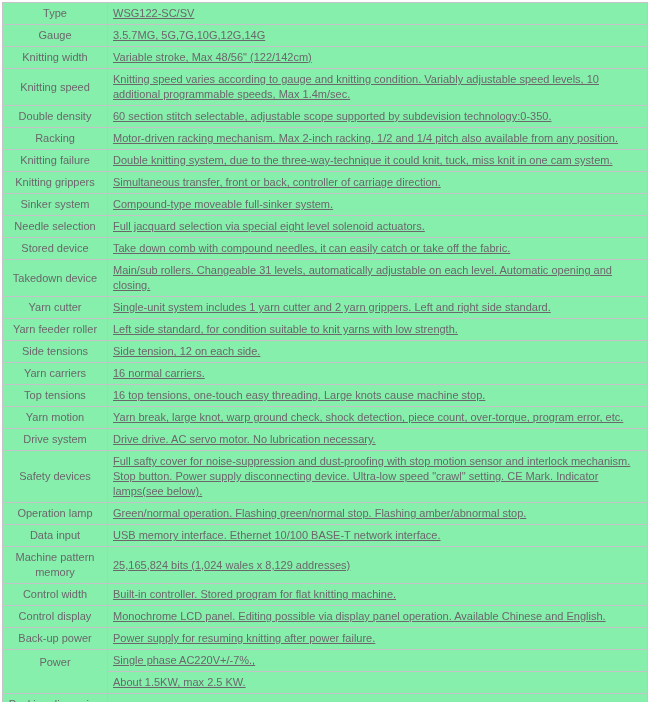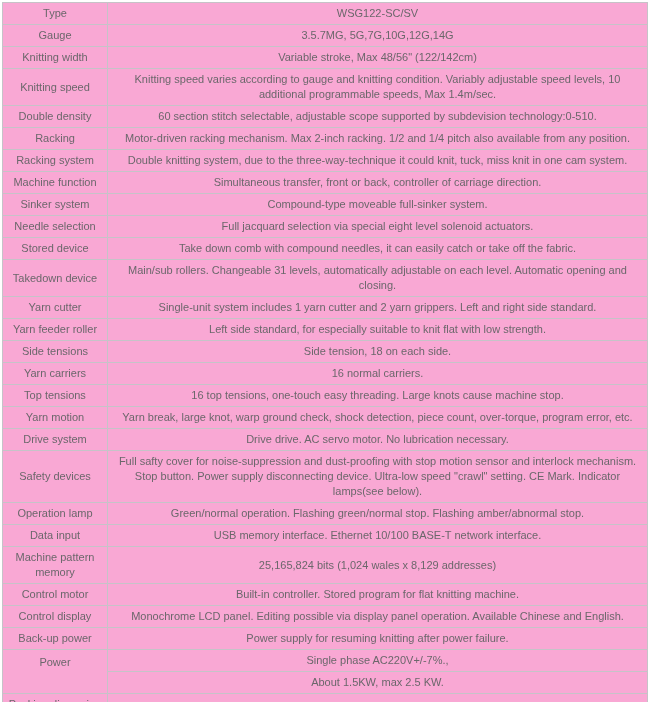--- a/index.html
+++ b/index.html
@@ -20,32 +20,33 @@
     width: 646px;
     margin-left: 2px;
     table-layout: fixed;
   }
   td {
     border: 1px solid #c6c3c8;
     font-size: 11px;
     line-height: 15px;
     color: #6b676b;
     padding: 3px 5px;
-    background: #f9a8d4;
+    background: #86efac;
     overflow: hidden;
   }
   td.lbl {
     width: 100px;
     text-align: center;
     vertical-align: middle;
     padding: 3px 2px;
   }
   td.val {
-    text-align: center;
+    text-align: left;
     vertical-align: middle;
+    text-decoration: underline;
   }
   td.lbl-power {
     vertical-align: top;
     padding-top: 5px;
   }
 </style>
 </head>
 <body>
 
 <div class="page">
@@ -62,32 +63,32 @@
       <tr>
         <td class="lbl">Knitting width</td>
         <td class="val">Variable stroke, Max 48/56" (122/142cm)</td>
       </tr>
       <tr>
         <td class="lbl">Knitting speed</td>
         <td class="val">Knitting speed varies according to gauge and knitting condition. Variably adjustable speed levels, 10 additional programmable speeds, Max 1.4m/sec.</td>
       </tr>
       <tr>
         <td class="lbl">Double density</td>
-        <td class="val">60 section stitch selectable, adjustable scope supported by subdevision technology:0-510.</td>
+        <td class="val">60 section stitch selectable, adjustable scope supported by subdevision technology:0-350.</td>
       </tr>
       <tr>
         <td class="lbl">Racking</td>
         <td class="val">Motor-driven racking mechanism. Max 2-inch racking. 1/2 and 1/4 pitch also available from any position.</td>
       </tr>
       <tr>
-        <td class="lbl">Racking system</td>
+        <td class="lbl">Knitting failure</td>
         <td class="val">Double knitting system, due to the three-way-technique it could knit, tuck, miss knit in one cam system.</td>
       </tr>
       <tr>
-        <td class="lbl">Machine function</td>
+        <td class="lbl">Knitting grippers</td>
         <td class="val">Simultaneous transfer, front or back, controller of carriage direction.</td>
       </tr>
       <tr>
         <td class="lbl">Sinker system</td>
         <td class="val">Compound-type moveable full-sinker system.</td>
       </tr>
       <tr>
         <td class="lbl">Needle selection</td>
         <td class="val">Full jacquard selection via special eight level solenoid actuators.</td>
       </tr>
@@ -98,25 +99,25 @@
       <tr>
         <td class="lbl">Takedown device</td>
         <td class="val">Main/sub rollers. Changeable 31 levels, automatically adjustable on each level. Automatic opening and closing.</td>
       </tr>
       <tr>
         <td class="lbl">Yarn cutter</td>
         <td class="val">Single-unit system includes 1 yarn cutter and 2 yarn grippers. Left and right side standard.</td>
       </tr>
       <tr>
         <td class="lbl">Yarn feeder roller</td>
-        <td class="val">Left side standard, for especially suitable to knit flat with low strength.</td>
+        <td class="val">Left side standard, for condition suitable to knit yarns with low strength.</td>
       </tr>
       <tr>
         <td class="lbl">Side tensions</td>
-        <td class="val">Side tension, 18 on each side.</td>
+        <td class="val">Side tension, 12 on each side.</td>
       </tr>
       <tr>
         <td class="lbl">Yarn carriers</td>
         <td class="val">16 normal carriers.</td>
       </tr>
       <tr>
         <td class="lbl">Top tensions</td>
         <td class="val">16 top tensions, one-touch easy threading. Large knots cause machine stop.</td>
       </tr>
       <tr>
@@ -137,21 +138,21 @@
       </tr>
       <tr>
         <td class="lbl">Data input</td>
         <td class="val">USB memory interface. Ethernet 10/100 BASE-T network interface.</td>
       </tr>
       <tr>
         <td class="lbl">Machine pattern memory</td>
         <td class="val">25,165,824 bits (1,024 wales x 8,129 addresses)</td>
       </tr>
       <tr>
-        <td class="lbl">Control motor</td>
+        <td class="lbl">Control width</td>
         <td class="val">Built-in controller. Stored program for flat knitting machine.</td>
       </tr>
       <tr>
         <td class="lbl">Control display</td>
         <td class="val">Monochrome LCD panel. Editing possible via display panel operation. Available Chinese and English.</td>
       </tr>
       <tr>
         <td class="lbl">Back-up power</td>
         <td class="val">Power supply for resuming knitting after power failure.</td>
       </tr>

